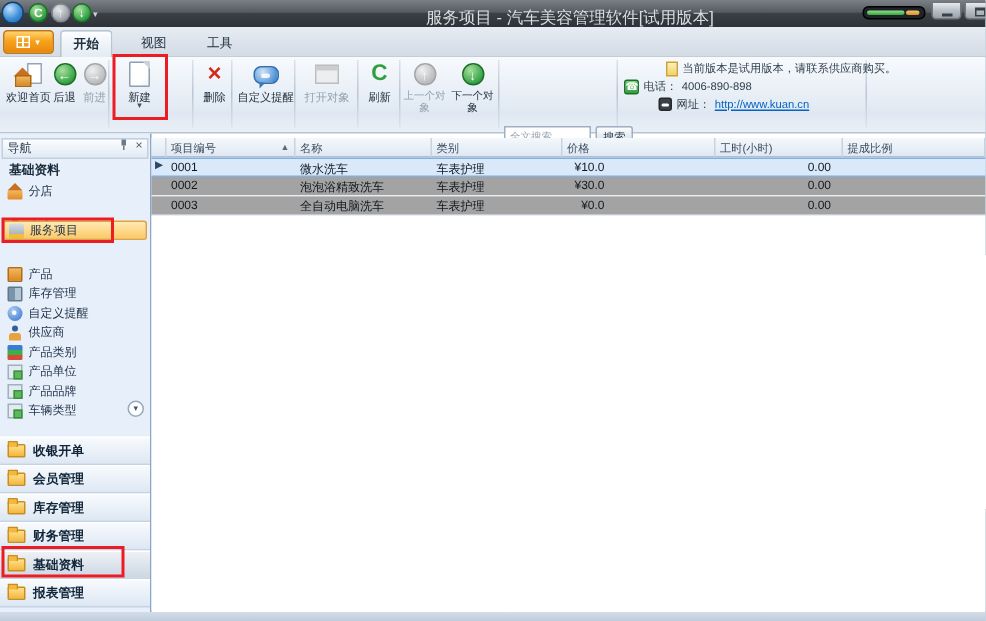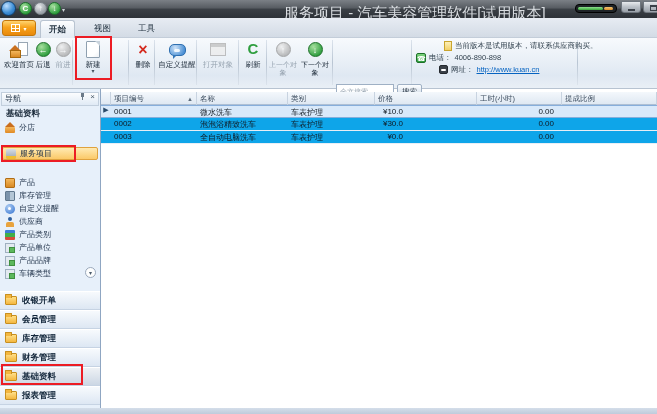--- a/index.html
+++ b/index.html
@@ -11,21 +11,21 @@
   
   .titlebar { left:0; top:0; width:657px; height:18px;
     background:linear-gradient(#7b8086,#565b61 45%,#3b4046 50%,#2d3238); }
   .qa-orb { left:1px; top:1px; width:15px; height:15px; border-radius:50%;
     background:radial-gradient(circle at 35% 30%,#bfe0ff,#3f8fd6 55%,#1a5fa8); border:1px solid #12416f; }
   .qa-btn { top:2px; width:13px; height:13px; border-radius:50%; text-align:center;
     font-size:8px; line-height:12px; font-weight:bold; color:#fff; }
   .qa-green { background:radial-gradient(circle at 35% 30%,#a8e0a0,#2f9e3f 70%); border:1px solid #1d6e2a; }
   .qa-gray  { background:radial-gradient(circle at 35% 30%,#e6e8ea,#9aa1a8 70%); border:1px solid #7d848b; color:#f2f2f2; }
   .qa-caret { left:62px; top:6px; color:#cfd4d9; font-size:6px; }
-  .title-text { left:284px; top:4px; font-size:15px; color:#d9dde1; white-space:nowrap; }
+  .title-text { left:284px; top:4px; font-size:11px; color:#d9dde1; white-space:nowrap; }
   .trial-pill { left:575px; top:4px; width:42px; height:9px; border-radius:4px;
     background:#1e2327; border:1px solid #000; }
   .trial-green { left:2px; top:2px; width:25px; height:3px; background:linear-gradient(#8fe08f,#3aa53a); border-radius:2px; }
   .trial-orange { left:28px; top:2px; width:9px; height:3px; background:linear-gradient(#f3c573,#dd8f2a); border-radius:2px; }
   .win-btn { top:1px; width:20px; height:12px; border-radius:0 0 3px 3px;
     background:linear-gradient(#e8ebee,#b9bfc6 50%,#9aa1a9); border:1px solid #6f767e; }
   .win-glyph-min { position:absolute; left:6px; top:7px; width:7px; height:2px; background:#3a4048; }
   .win-glyph-max { position:absolute; left:6px; top:3px; width:7px; height:6px; border:1px solid #3a4048; border-top-width:2px; }
 
   
@@ -123,21 +123,21 @@
   .side-group.sel { background:linear-gradient(#eef1f5,#ccd7e4); }
   .ic-folder { width:12px; height:9px; background:linear-gradient(#ffe08a,#f4b73f); border:1px solid #c88f1f; border-radius:1px; position:relative; flex:none; }
   .ic-folder::before { content:""; position:absolute; left:-1px; top:-3px; width:5px; height:3px; background:#f4b73f; border:1px solid #c88f1f; border-bottom:none; border-radius:1px 1px 0 0; }
 
   
   .grid-head { left:101px; top:92px; width:556px; height:13px; display:flex;
     background:linear-gradient(#f4f8fc,#dfe8f2); border-bottom:1px solid #aebfd4; }
   .gh-cell { height:13px; border-right:1px solid #c8d3e0; font-size:7.5px; color:#3c4c5e; padding:1px 0 0 3px;
     display:flex; align-items:center; white-space:nowrap; }
   .sort { font-size:6px; color:#5a6a7a; margin-left:auto; margin-right:3px; }
-  .grid-row { left:101px; width:556px; height:13px; display:flex; font-size:8px; color:#101820; background:#0ea5e9; border-bottom:1px solid #e8eef5; }
+  .grid-row { left:101px; width:556px; height:13px; display:flex; font-size:8px; color:#101820; background:#a3a3a3; border-bottom:1px solid #e8eef5; }
   .grid-row.sel { background:#d9e9fa; border-top:1px solid #86aedb; border-bottom:1px solid #86aedb; }
   .gc { padding:1px 0 0 3px; white-space:nowrap; overflow:hidden; }
   .gc.num { text-align:right; }
   .gutter { width:10px; font-size:7px; color:#2a4a6a; text-align:center; padding:0; }
   .w1{width:86px}.w2{width:91px}.w3{width:87px}.w4{width:102px;padding-right:74px}.w5{width:85px;padding-right:8px}.w6{width:95px}
   .gh-cell.w4,.gh-cell.w5 { padding-right:0; }
   .table-bg { left:101px; top:144px; width:556px; height:263px; background:#fff; }
 
   .footer { left:0; top:408px; width:657px; height:6px; background:linear-gradient(#d4deea,#bfcbdb); }
 </style>

